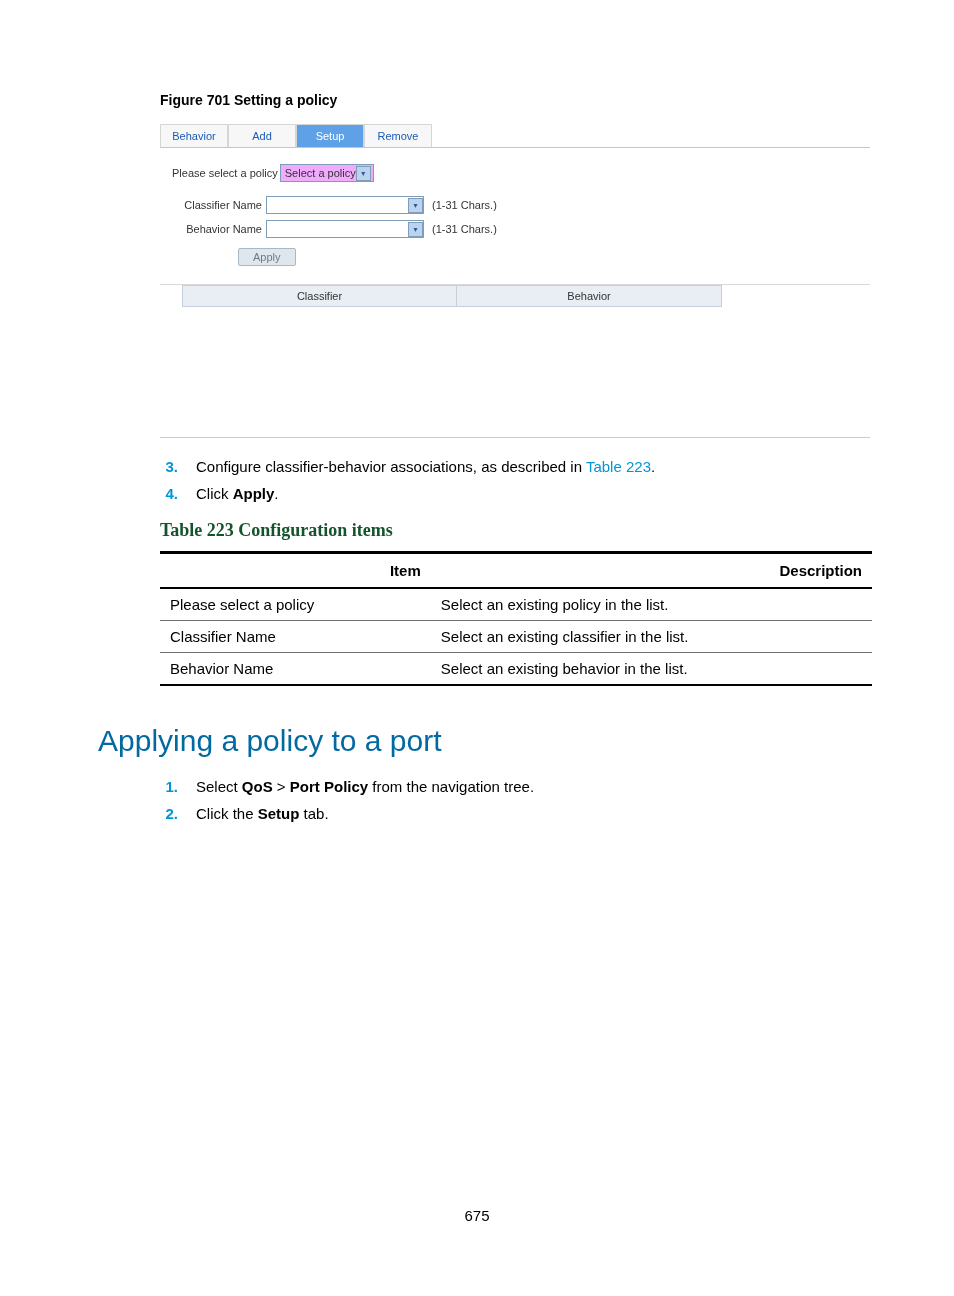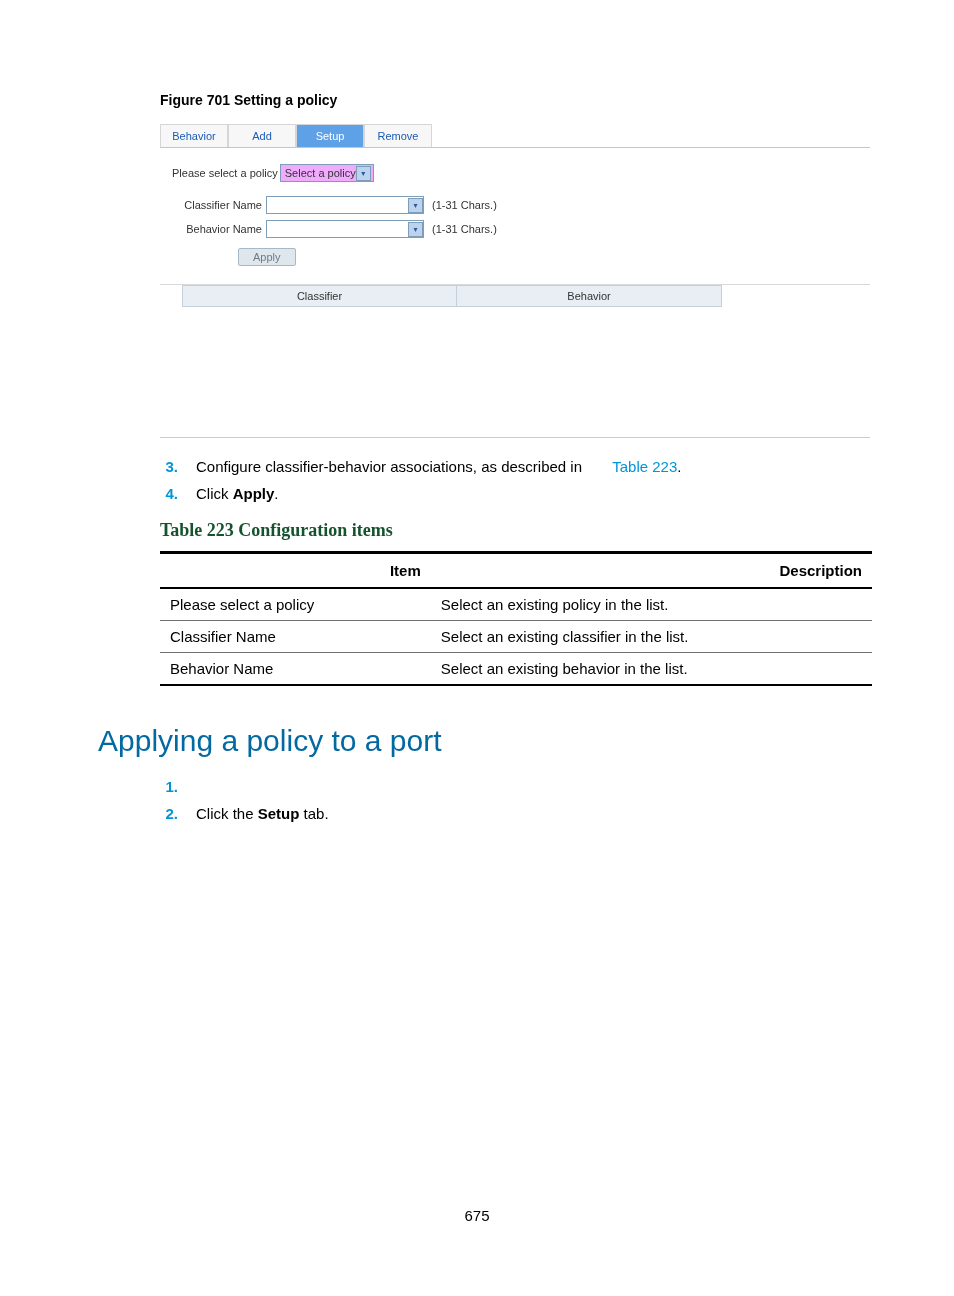--- a/index.html
+++ b/index.html
@@ -155,21 +155,20 @@
   }
   .num {
     color: #0096d6;
     font-weight: bold;
     width: 18px;
     text-align: right;
   }
   .link {
     color: #0096d6;
     text-decoration: none;
-    margin-left: 26px;
   }
   .bold { font-weight: bold; }
 
   .table-caption {
     color: #14532d;
     font-size: 18px;
     font-weight: bold;
     margin: 18px 0 10px 78px;
     font-family: Liberation Serif, serif;
   }
@@ -298,20 +297,23 @@
         <td>Select an existing behavior in the list.</td>
       </tr>
     </tbody>
   </table>
 
   <h2 class="h2">Applying a policy to a port</h2>
 
   <div class="ol">
     <div class="ol-item">
       <span class="num">1.</span>
+      <span>
+        <span>Select </span><span class="bold">QoS</span><span> &gt; </span><span class="bold">Port Policy</span><span> from the navigation tree.</span>
+      </span>
     </div>
     <div class="ol-item">
       <span class="num">2.</span>
       <span>
         <span>Click the </span><span class="bold">Setup</span><span> tab.</span>
       </span>
     </div>
   </div>
 
 </div>

